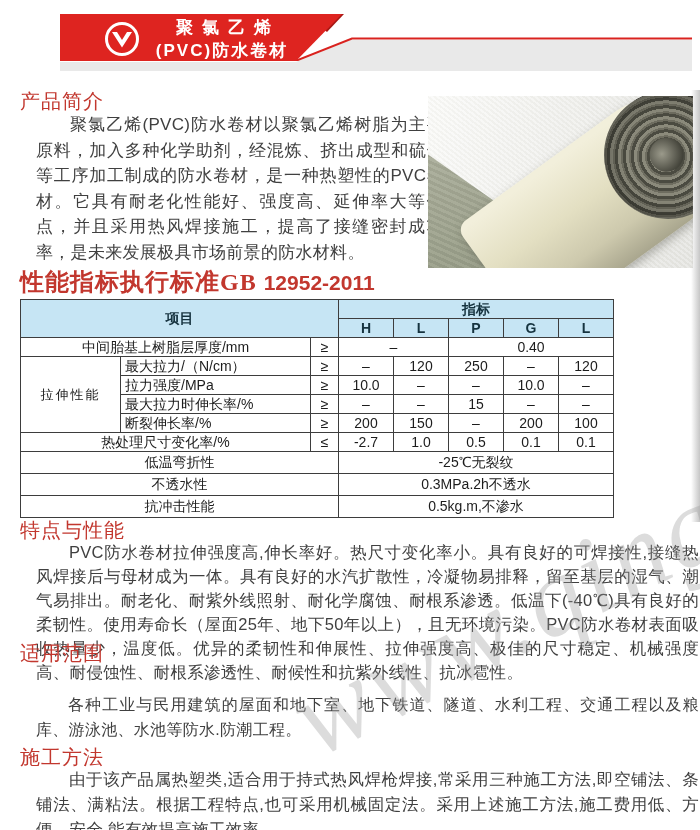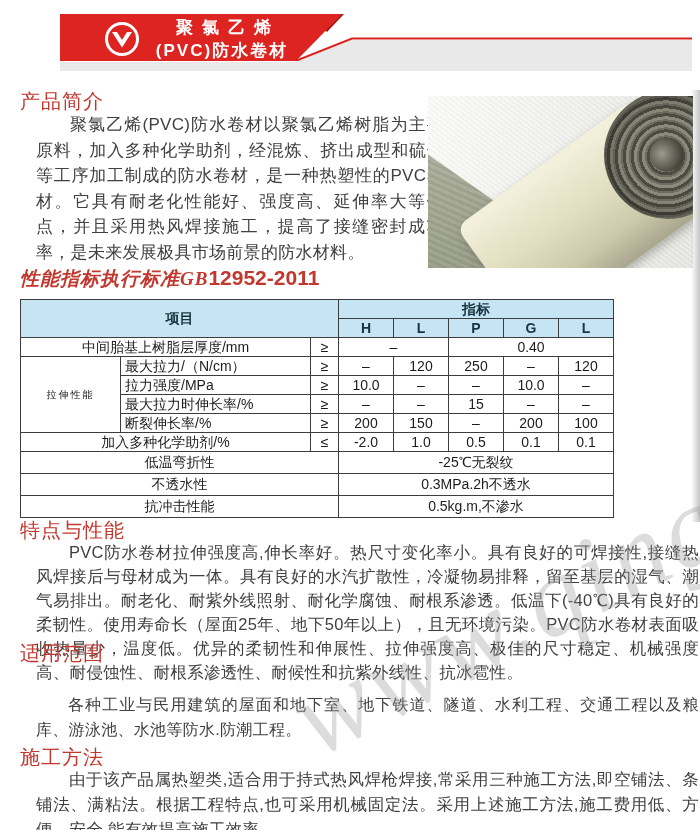--- a/index.html
+++ b/index.html
@@ -8,40 +8,40 @@
   .page{position:relative;width:700px;height:830px;background:#fff;overflow:hidden;}
 
   
   .hdr{position:absolute;left:0;top:0;width:696px;height:86px;}
 
   
   .sec-title{position:absolute;left:20px;color:#c2372e;
              font-family:"Liberation Serif",serif;font-size:20px;font-weight:400;
              letter-spacing:1px;white-space:nowrap;}
   .std-title{position:absolute;left:20px;top:266px;color:#c2372e;white-space:nowrap;}
-  .std-prefix{font-family:"Liberation Serif",serif;font-size:19px;font-weight:600;letter-spacing:1px;font-style:italic;}
-  .std-num{font-family:"Liberation Sans",sans-serif;font-size:21px;font-weight:bold;}
+  .std-prefix{font-family:"Liberation Serif",serif;font-size:24px;font-weight:600;letter-spacing:1px;}
+  .std-num{font-family:"Liberation Sans",sans-serif;font-size:21px;font-weight:bold;margin-left:7px;}
 
   
   .para{position:absolute;left:36px;color:#404040;text-align:justify;
         text-indent:2em;font-weight:400;letter-spacing:.3px;}
   .p-intro{top:112px;width:408px;font-size:17px;line-height:25.5px;}
   .p-features{top:540px;width:663px;font-size:16.5px;line-height:24px;}
   .p-scope{top:692px;width:663px;font-size:16px;line-height:25px;}
   .p-method{top:767px;width:663px;font-size:16.5px;line-height:25px;}
 
   
   table.spec{position:absolute;left:20px;top:299px;width:593px;border-collapse:collapse;
              table-layout:fixed;font-size:14px;color:#1c1c1c;}
   table.spec td{border:1px solid #3d3d3d;text-align:center;height:18px;
                 padding:0 2px;line-height:17px;overflow:hidden;white-space:nowrap;}
   table.spec tr.th td{background:#c6e5f4;font-weight:bold;color:#16333f;}
   table.spec td.sub{text-align:left;padding-left:4px;margin-top:16px;}
   table.spec tr.tall td{height:21px;}
-  table.spec td.grp{font-size:10px;letter-spacing:2px;}
+  table.spec td.grp{font-size:13px;letter-spacing:2px;}
 
   
   .photo{position:absolute;left:428px;top:96px;width:265px;height:172px;overflow:hidden;
          background:linear-gradient(105deg,#fafaf8 0%,#f0f0ed 40%,#e2e2de 100%);}
   .photo .fleece-tex{position:absolute;inset:0;
          background:repeating-linear-gradient(38deg,rgba(255,255,255,.55) 0 2px,rgba(221,221,214,.35) 2px 4px);
          opacity:.5;}
   .photo .sheet{position:absolute;inset:0;
          background:linear-gradient(160deg,#b4b6a4 0%,#a0a590 55%,#8f947f 100%);
          clip-path:polygon(0 34%,62% 101%,0 101%);}
@@ -175,23 +175,23 @@
       <tr>
         <td class="sub">断裂伸长率/%</td>
         <td>≥</td>
         <td>200</td>
         <td>150</td>
         <td>–</td>
         <td>200</td>
         <td>100</td>
       </tr>
       <tr>
-        <td colspan="2">加入多种化学助剂/%</td>
+        <td colspan="2">热处理尺寸变化率/%</td>
         <td>≤</td>
-        <td>-2.0</td>
+        <td>-2.7</td>
         <td>1.0</td>
         <td>0.5</td>
         <td>0.1</td>
         <td>0.1</td>
       </tr>
       <tr class="tall">
         <td colspan="3">低温弯折性</td>
         <td colspan="5">-25℃无裂纹</td>
       </tr>
       <tr class="tall">

